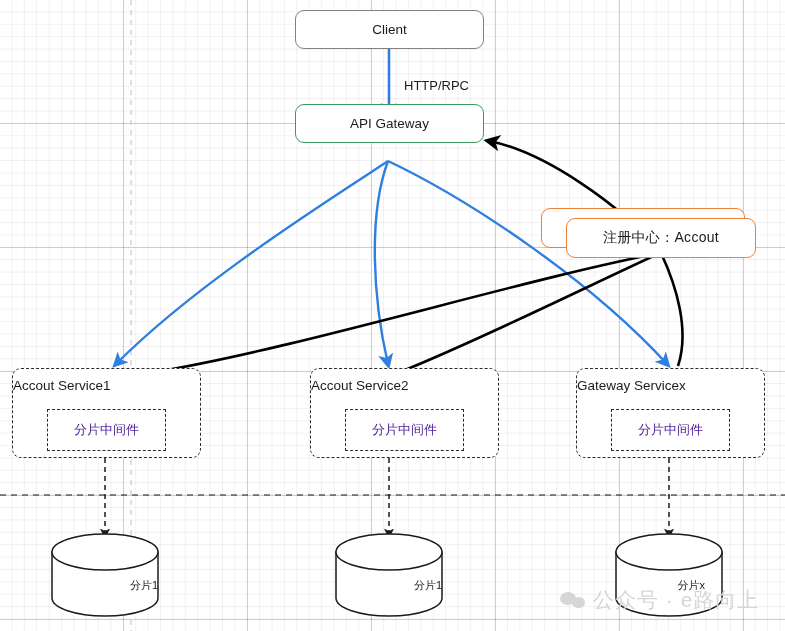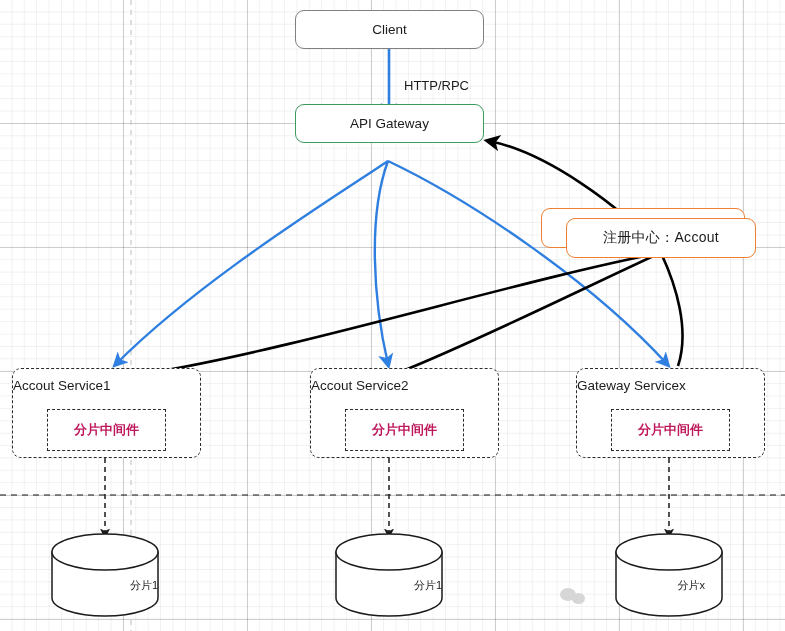--- a/index.html
+++ b/index.html
@@ -81,22 +81,21 @@
     left: 34px;
     right: 34px;
     top: 40px;
     height: 40px;
     border: 1.4px dashed #2b2b2b;
     background: #ffffff;
     display: flex;
     align-items: center;
     justify-content: center;
     font-size: 13px;
-    color: #be185d;
-    font-weight: bold;
+    color: #4c1d95;
   }
   .db-label {
     position: absolute;
     text-align: right;
     font-size: 11px;
     color: #1b1b1b;
   }
   .edge-label {
     position: absolute;
     font-size: 13px;
@@ -217,15 +216,16 @@
 
   <div class="db-label" style="left:52px; top:578px; width:106px;">分片1</div>
   <div class="db-label" style="left:336px; top:578px; width:106px;">分片1</div>
   <div class="db-label" style="left:616px; top:578px; width:89px;">分片x</div>
 
   <div class="watermark" style="left:560px; top:586px;">
     <span class="wm-icon">
       <span class="wm-b1"></span>
         <span class="wm-b2"></span>
     </span>
+    <span>公众号 · e路向上</span>
   </div>
 
 </div>
 
 </body></html>

